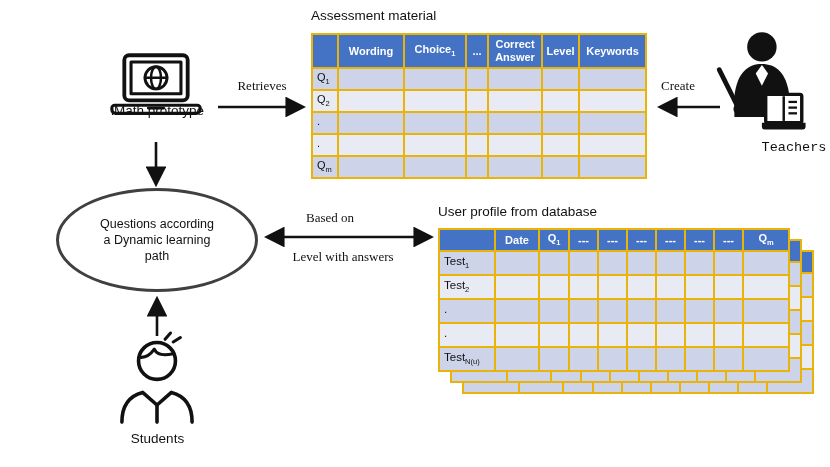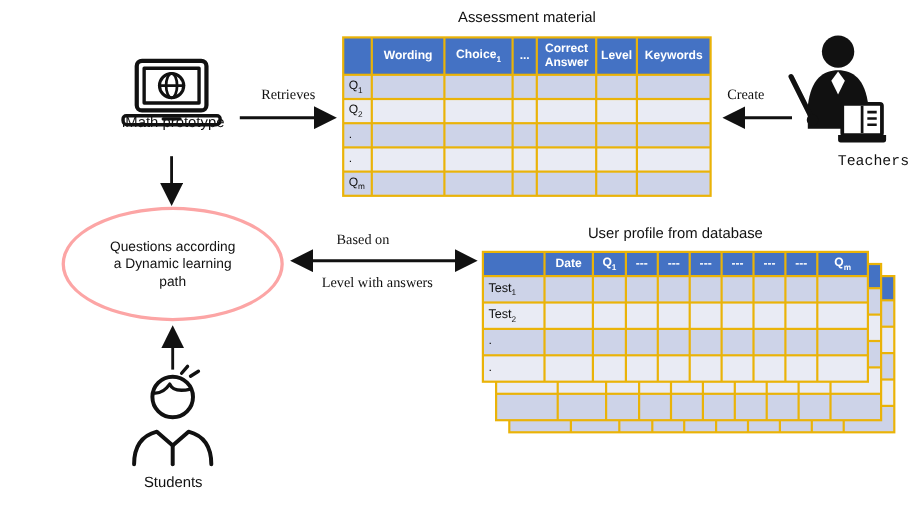--- a/index.html
+++ b/index.html
@@ -1,38 +1,38 @@
 <!DOCTYPE html>
 <html style="--header-blue: #4472C4; --band-dark: #CDD3E8; --band-light: #E9EBF4; --line: #111111; --background: #ffffff;"><head>
 <meta charset="utf-8">
 <style>
   html,body{margin:0;padding:0;background:#fff;}
   .canvas{position:relative;width:830px;height:467px;background:#fff;overflow:hidden;
           font-family:"Liberation Sans",sans-serif;color:#111;}
   .abs{position:absolute;}
-  .title{font-size:13.5px;text-align:center;color:#111;}
+  .title{font-size:13.5px;text-align:left;color:#111;}
   .lbl{font-size:13px;text-align:center;color:#111;font-family:Liberation Serif, serif;}
   .node-label{font-size:13.5px;text-align:center;color:#111;}
 
   .table-card{position:absolute;}
   .dtable{border-collapse:separate;border-spacing:2px;table-layout:fixed;background:#eab308;}
   .dtable th{background:var(--header-blue,#4472C4);color:#fff;font-weight:bold;
              font-size:11px;text-align:center;vertical-align:middle;padding:0;line-height:1.15;}
   .dtable td{padding:0;font-size:11px;vertical-align:middle;}
   .dtable tbody tr:nth-child(odd) td{background:var(--band-dark,#CDD3E8);}
   .dtable tbody tr:nth-child(even) td{background:var(--band-light,#E9EBF4);}
   .a-table th{height:32px;}
   .a-table td{height:20px;}
   .u-table th{height:20px;}
   .u-table td{height:22px;}
   .rowlabel{text-align:left !important;padding-left:4px !important;color:#111;}
   sub{font-size:7.5px;}
 
   .ellipse{position:absolute;left:56px;top:188px;width:202px;height:104px;
-           border:3px solid #fca5a5;border-radius:50%;display:flex;align-items:center;
+           border:3px solid #404040;border-radius:50%;display:flex;align-items:center;
            justify-content:center;text-align:center;font-size:12.5px;line-height:1.3;
            white-space:pre-line;background:#fff;box-sizing:border-box;}
   svg{display:block;}
 </style>
 </head>
 <body>
 
 <div class="canvas">
 
   <div class="abs title" style="left:311px;top:8px;width:336px;">Assessment material</div>
@@ -404,20 +404,32 @@
             <td></td>
             <td></td>
             <td></td>
             <td></td>
             <td></td>
             <td></td>
             <td></td>
             <td></td>
             <td></td>
           </tr>
+        <tr>
+          <td class="rowlabel" style="font-size:11.5px"><span>Test</span><sub>N(u)</sub></td>
+            <td></td>
+            <td></td>
+            <td></td>
+            <td></td>
+            <td></td>
+            <td></td>
+            <td></td>
+            <td></td>
+            <td></td>
+          </tr>
       </tbody>
     </table>
   </div>
 
   <div class="abs" style="left:112px;top:330px;">
     <svg width="90" height="96" viewBox="0 0 100 106">
       <g fill="none" stroke="#111" stroke-width="4" stroke-linecap="round" stroke-linejoin="round">
         <circle cx="50" cy="34" r="20.5"></circle>
         <path d="M31,30 Q40,31 47,21 Q51,30 68,26" stroke-width="3.4"></path>
         <path d="M59,10 L65,3" stroke-width="3.4"></path>

